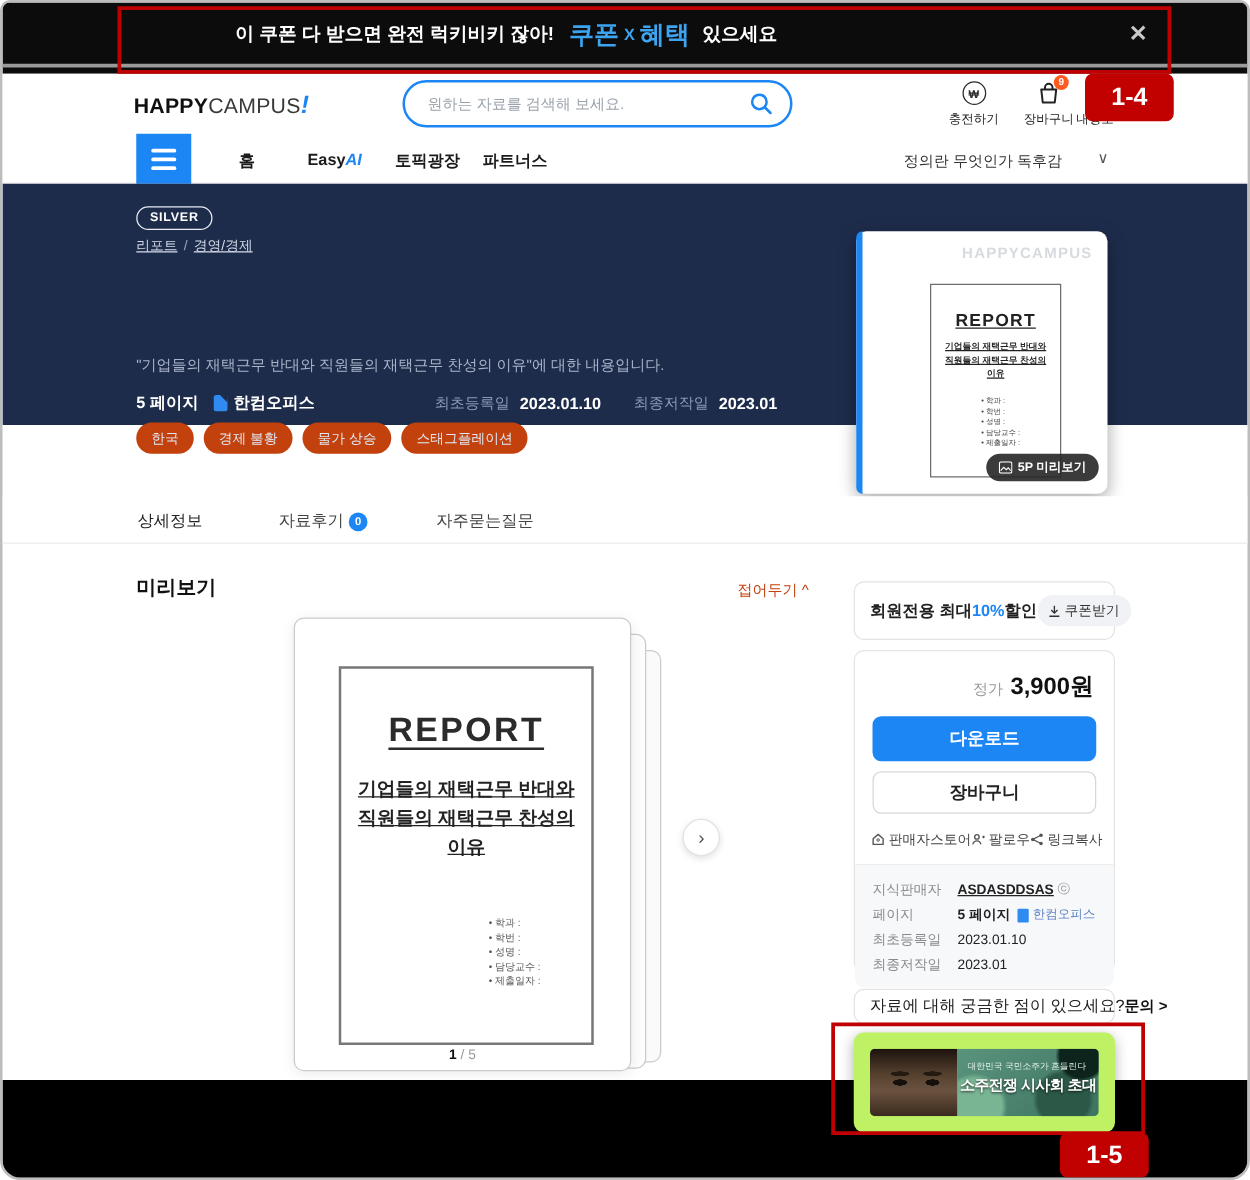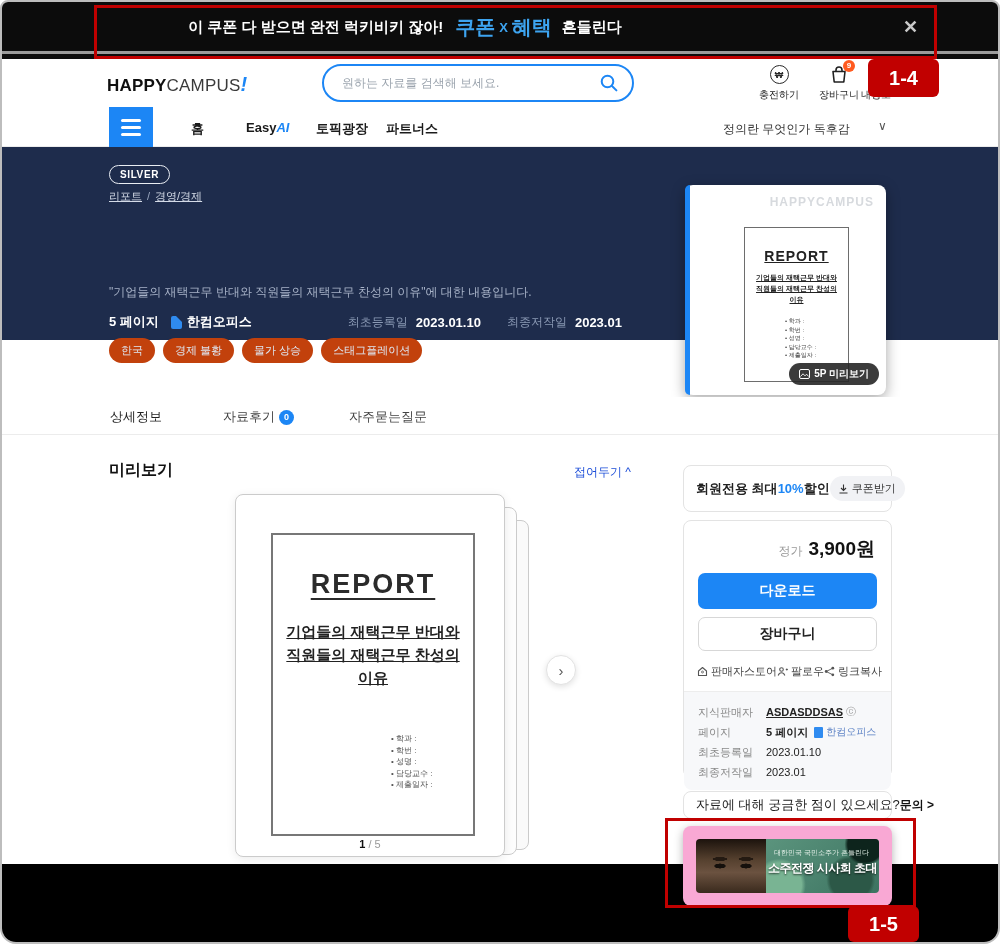--- a/index.html
+++ b/index.html
@@ -89,21 +89,21 @@
                font-weight:bold; padding:4px 10px; border-radius:11px; display:flex; align-items:center; gap:4px; cursor:pointer; }
 
   
   .tabs { position:absolute; left:0; top:395px; width:100%; height:38px; background:#fff; border-bottom:1px solid #ececec; }
   .tab { position:absolute; top:11px; font-size:13px; color:#444; cursor:pointer; white-space:nowrap; }
   .tab-badge { display:inline-block; min-width:15px; height:15px; background:#1c86f5; color:#fff; border-radius:50%;
                font-size:9px; line-height:15px; text-align:center; margin-left:4px; vertical-align:1px; font-weight:bold; }
 
   
   .prev-title { position:absolute; left:107px; top:458px; font-size:16px; font-weight:bold; color:#111; }
-  .collapse { position:absolute; left:572px; top:462px; font-size:12px; color:#1d4ed8; cursor:pointer; }
+  .collapse { position:absolute; left:588px; top:462px; font-size:12px; color:#c2410c; cursor:pointer; }
   .pg { position:absolute; background:#fff; border:1px solid #cbcbcb; border-radius:8px; }
   .pg3 { left:257px; top:518px; width:270px; height:330px; background:#fafafa; }
   .pg2 { left:245px; top:505px; width:270px; height:348px; background:#fdfdfd; }
   .pg1 { left:233px; top:492px; width:270px; height:363px; box-shadow:0 2px 10px rgba(0,0,0,.08); }
   .pg1-box { position:absolute; left:35px; top:38px; width:204px; height:303px; border:2px solid #777; text-align:center; }
   .pg-heading { margin-top:34px; font-size:27px; font-weight:800; letter-spacing:2px; color:#2b2b2b;
                 text-decoration:underline; text-underline-offset:5px; }
   .pg-line { font-size:15px; font-weight:800; color:#222; text-decoration:underline; line-height:23px; }
   .pg-line.mt { margin-top:20px; }
   .pg-fields { margin-top:44px; text-align:left; padding-left:118px; }
@@ -140,21 +140,21 @@
   .i-seller { font-weight:bold; text-decoration:underline; }
   .i-grade { color:#9a9a9a; font-size:10px; margin-left:3px; }
   .i-pages { font-weight:bold; }
   .mini-doc { display:inline-block; width:9px; height:11px; background:#2f8bf0; border-radius:1px; margin:0 3px 0 6px; vertical-align:-1px; }
   .i-fmt { color:#5b80c4; font-size:10px; }
   .inq-card { top:789px; height:28px; display:flex; align-items:center; justify-content:space-between; padding:0 12px; }
   .inq-q { font-size:13px; color:#222; white-space:nowrap; }
   .inq-link { font-size:12px; font-weight:bold; color:#111; cursor:pointer; white-space:nowrap; }
 
   
-  .ad-card { position:absolute; left:681px; top:824px; width:209px; height:80px; background:#f9a8d4; border-radius:8px;
+  .ad-card { position:absolute; left:681px; top:824px; width:209px; height:80px; background:#bef264; border-radius:8px;
              box-shadow:0 3px 10px rgba(0,0,0,.3); z-index:20; }
   .ad { position:absolute; left:13px; top:13px; width:183px; height:54px; border-radius:4px; overflow:hidden;
         display:flex; cursor:pointer; }
   .ad-photo { width:70px; height:100%; flex-shrink:0; background:
       radial-gradient(ellipse 9px 4px at 24px 27px, #15100c 0 60%, transparent 65%),
       radial-gradient(ellipse 9px 4px at 50px 27px, #15100c 0 60%, transparent 65%),
       radial-gradient(ellipse 12px 3px at 24px 20px, #241a12 0 60%, transparent 65%),
       radial-gradient(ellipse 12px 3px at 50px 20px, #241a12 0 60%, transparent 65%),
       linear-gradient(180deg,#1c130d 0%, #55402e 38%, #6b5240 62%, #3a2a1d 100%); }
   .ad-right { flex:1; position:relative; background:
@@ -177,21 +177,21 @@
 <body>
 
 <div class="wrap">
 
   <div class="promo">
     <div class="promo-row">
       <span class="p-pre">이 쿠폰 다 받으면 완전 럭키비키 잖아!</span>
       <span class="p-coupon">쿠폰</span>
       <span class="p-x">X</span>
       <span class="p-benefit">혜택</span>
-      <span class="p-suf">흔들린다</span>
+      <span class="p-suf">있으세요</span>
     </div>
     <div class="promo-line"></div>
     <button class="promo-close">✕</button>
   </div>
   <div class="anno-top"></div>
   <div class="badge-14">1-4</div>
 
   <div class="header">
     <div class="logo"><span class="lg1">HAPPY</span><span class="lg2">CAMPUS</span><span class="lg3">!</span></div>
 

